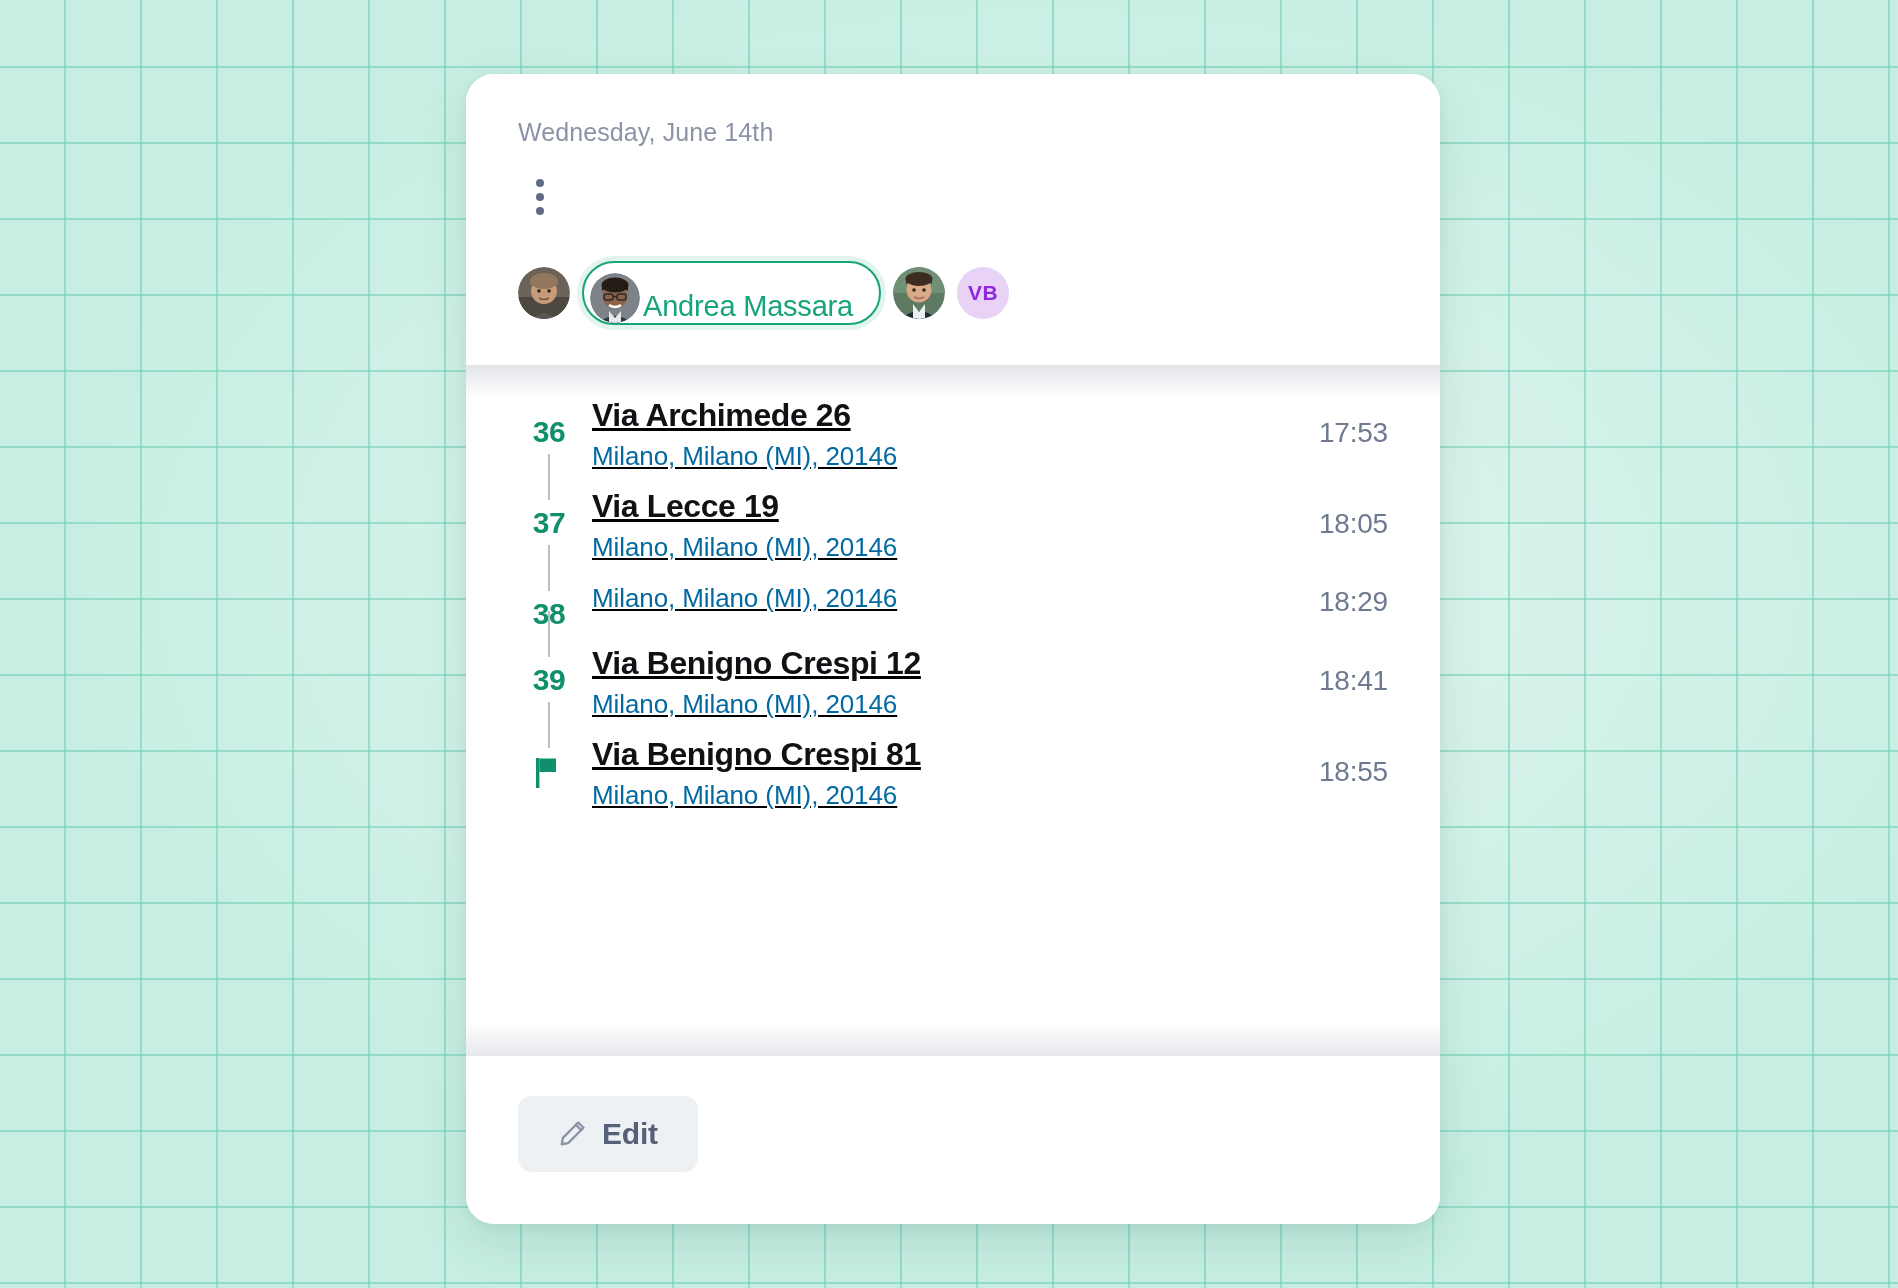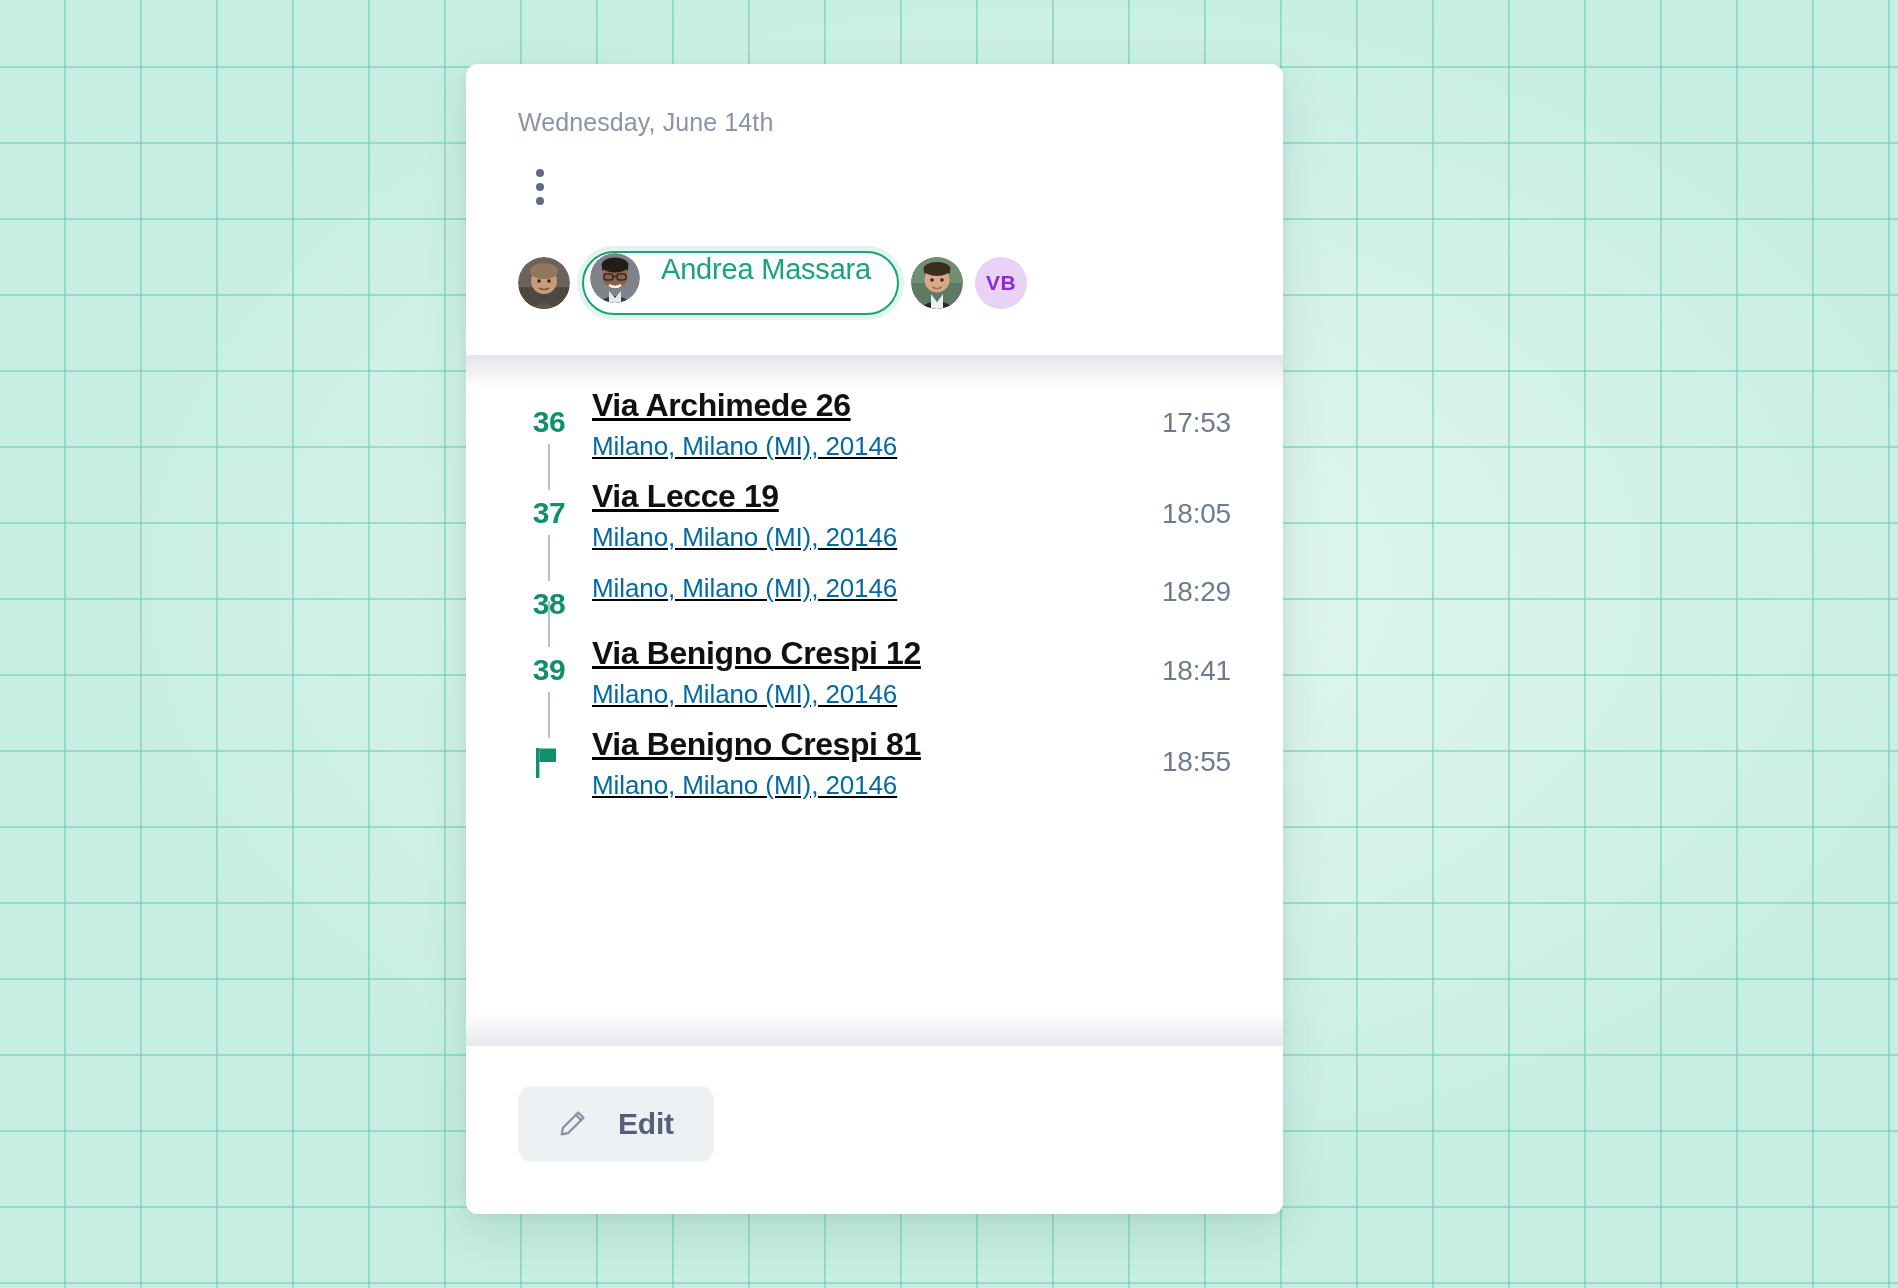--- a/index.html
+++ b/index.html
@@ -26,25 +26,25 @@
       linear-gradient(to bottom, rgba(108, 206, 180, 0.55) 2px, transparent 2px),
       radial-gradient(ellipse 1400px 900px at 55% 45%, rgba(255,255,255,0.55), rgba(255,255,255,0) 72%);
     background-size: 76px 76px, 76px 76px, 100% 100%;
     background-position: -12px -10px, -12px -10px, 0 0;
   }
 
   
   #route-card {
     position: absolute;
     left: 466px;
-    top: 64px;
-    width: 817px;
+    top: 74px;
+    width: 974px;
     height: 1150px;
     background: #ffffff;
-    border-radius: 12px;
+    border-radius: 28px;
     box-shadow: 0 18px 48px rgba(40, 90, 80, 0.13),
                 0 3px 10px rgba(40, 90, 80, 0.07);
     display: flex;
     flex-direction: column;
     overflow: hidden;
   }
 
   
   .card-header {
     padding: 44px 52px 0 52px;
@@ -123,22 +123,22 @@
     align-items: center;
     justify-content: center;
     font-size: 21px;
     font-weight: bold;
     color: #8d29dd;
     letter-spacing: 0.3px;
   }
 
   .driver-chip {
     display: flex;
-    align-items: flex-start;
-    gap: 21px;
+    align-items: flex-end;
+    gap: 3px;
     height: 64px;
     padding: 0 26px 0 6px;
     border: 2px solid #17a37c;
     border-radius: 34px;
     background: #ffffff;
     box-shadow: 0 0 0 5px rgba(23, 163, 124, 0.12);
     cursor: pointer;
   }
 
   .driver-chip .avatar {
@@ -259,21 +259,21 @@
     justify-content: space-between;
     padding: 40px 52px 52px 52px;
     background: #fff;
     position: relative;
     z-index: 3;
   }
 
   .edit-btn {
     display: flex;
     align-items: center;
-    gap: 30px;
+    gap: 14px;
     height: 76px;
     padding: 0 40px;
     border: none;
     border-radius: 14px;
     background: #eef1f3;
     cursor: pointer;
     font-family: inherit;
   }
   .edit-label {
     font-size: 30px;

